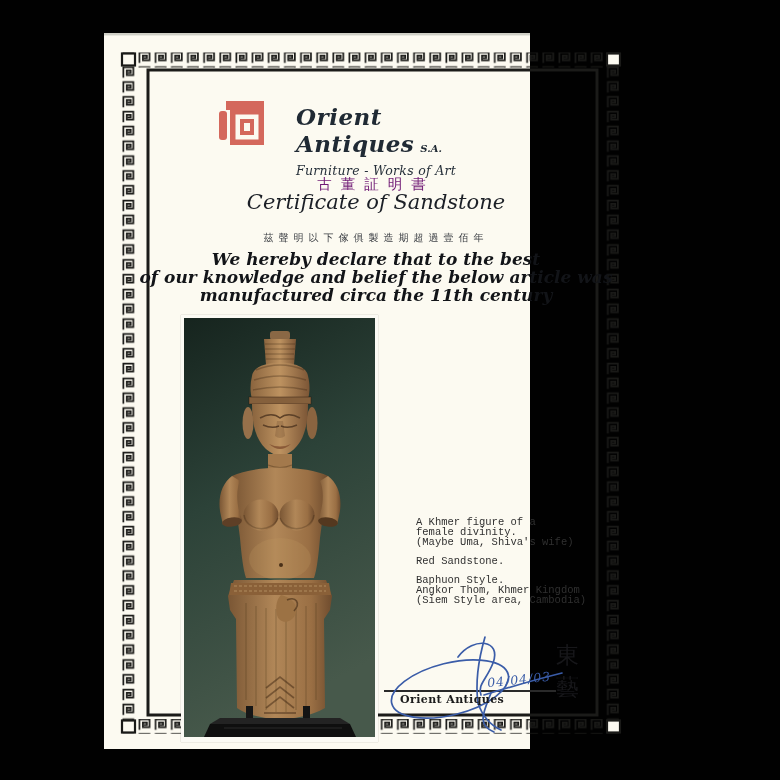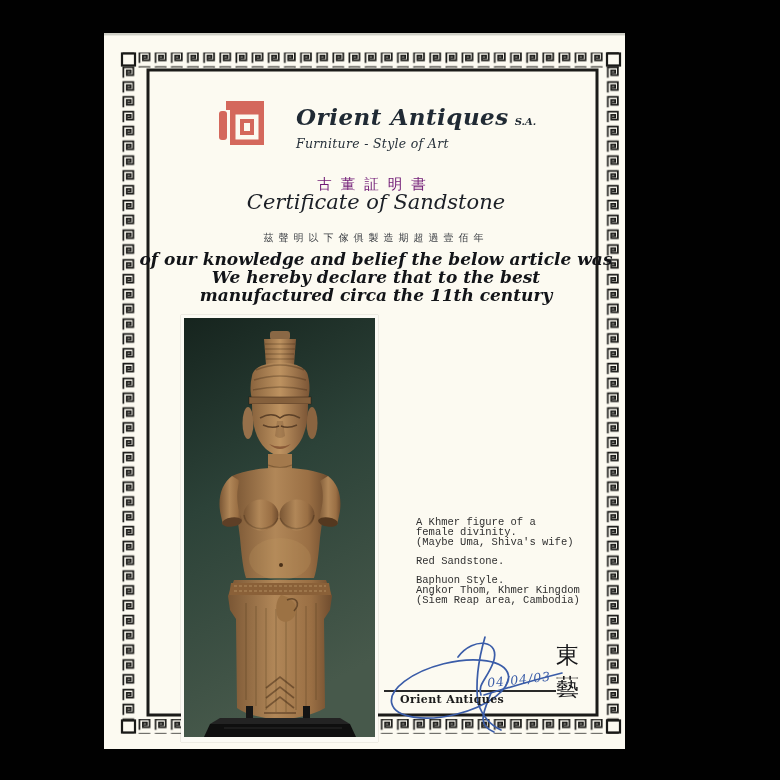--- a/index.html
+++ b/index.html
@@ -1,18 +1,18 @@
 <!DOCTYPE html>
 <html><head>
 <meta charset="utf-8">
 <style>
   html,body{margin:0;padding:0;background:#010101;}
   .stage{position:relative;width:780px;height:780px;background:#010101;overflow:hidden;
          font-family:"DejaVu Serif",serif;}
-  .paper{position:absolute;left:104px;top:33px;width:521px;height:714px;
+  .paper{position:absolute;left:104px;top:33px;width:426px;height:714px;
          background:#fcfaf1;border-top:2px solid #cfcfc6;box-shadow:inset 0 1px 0 #e8e8df;}
   .paper svg.borderart{position:absolute;left:0;top:0;z-index:1;}
 
   
   .logo{position:absolute;left:115px;top:63px;width:46px;height:48px;z-index:2;}
   .brand{position:absolute;left:192px;top:68px;z-index:2;color:#202a34;}
   .brand .name{font-size:23px;font-weight:bold;font-style:italic;letter-spacing:.5px;}
   .brand .suffix{font-size:10px;font-weight:bold;font-style:italic;margin-left:6px;}
   .brand .tagline{font-size:12.5px;font-style:italic;margin-top:6px;color:#26303a;letter-spacing:.3px;}
 
@@ -80,30 +80,30 @@
       <g fill="#d4685c">
         <rect x="0" y="13" width="8" height="29" rx="3"></rect>
         <rect x="7" y="3" width="38" height="9"></rect>
         <path d="M11,11 h34 v36 h-34 Z M16.5,16.5 v25 h23 v-25 Z"></path>
         <path d="M21,21 h14 v16 h-14 Z M25,25 v8 h6 v-8 Z"></path>
       </g>
     </svg>
 
     <div class="brand">
       <span class="name">Orient Antiques</span><span class="suffix">S.A.</span>
-      <div class="tagline">Furniture - Style of Art</div>
+      <div class="tagline">Furniture - Works of Art</div>
     </div>
 
     <div class="centercol">
       <div class="cn-title">古董証明書</div>
       <div class="en-title">Certificate of Sandstone</div>
       <div class="cn-decl">茲聲明以下傢俱製造期超過壹佰年</div>
       <div class="declaration">
+        <div>We hereby declare that to the best</div>
         <div>of our knowledge and belief the below article was</div>
-        <div>We hereby declare that to the best</div>
         <div>manufactured circa the 11th century</div>
       </div>
     </div>
 
     <div class="photo">
       <svg width="191" height="419" viewBox="0 0 191 419">
         <defs>
           <linearGradient id="bgG" x1="0" y1="0" x2="0.25" y2="1">
             <stop offset="0" stop-color="#16241e"></stop>
             <stop offset="0.45" stop-color="#2c4238"></stop>
@@ -183,21 +183,21 @@
         <span class="line">A Khmer figure of a</span>
         <span class="line">female divinity.</span>
         <span class="line">(Maybe Uma, Shiva's wife)</span>
       </div>
       <div class="para">
         <span class="line">Red Sandstone.</span>
       </div>
       <div class="para">
         <span class="line">Baphuon Style.</span>
         <span class="line">Angkor Thom, Khmer Kingdom</span>
-        <span class="line">(Siem Reap area, Cambodia)</span>
+        <span class="line">(Siem Style area, Cambodia)</span>
       </div>
     </div>
 
     <svg class="sig-scrawl" width="210" height="104" viewBox="0 0 210 104">
       <g fill="none" stroke="#3a5ca8" stroke-width="1.7" stroke-linecap="round">
         <ellipse cx="78" cy="56" rx="60" ry="26" transform="rotate(-14 78 56)"></ellipse>
         <path d="M113,4 C106,28 103,48 106,70"></path>
         <path d="M86,24 C102,3 130,7 121,30 C115,46 105,52 109,62"></path>
         <path d="M106,70 C110,82 118,92 129,97"></path>
         <path d="M119,60 C112,78 104,92 122,99"></path>

